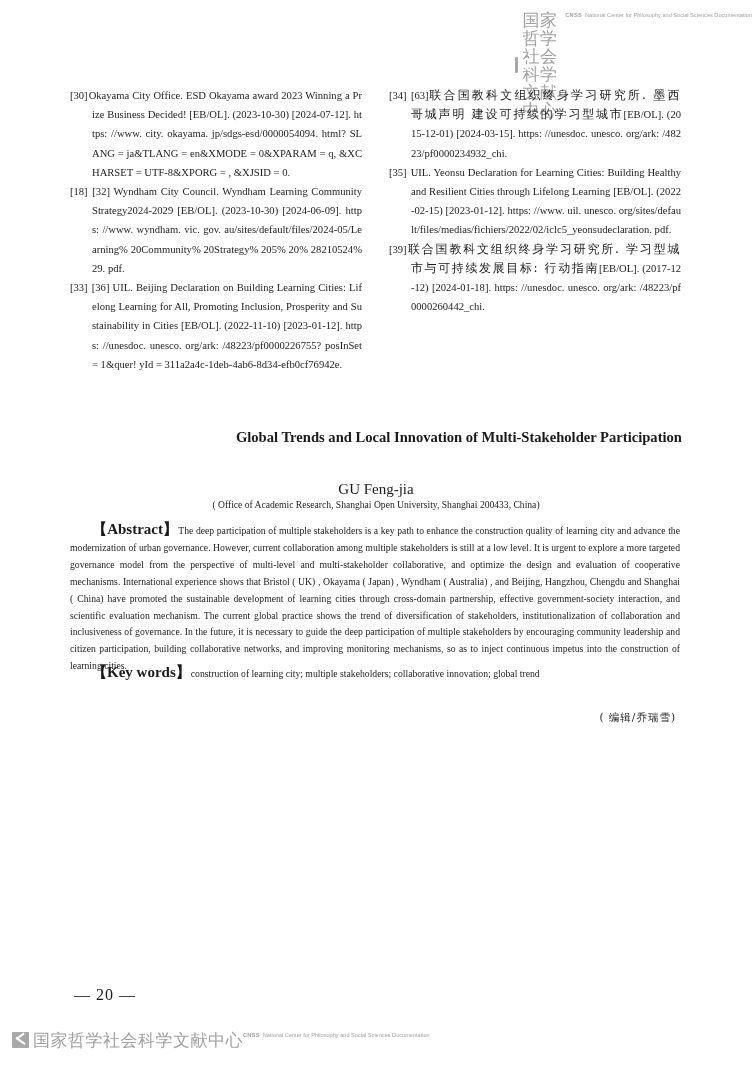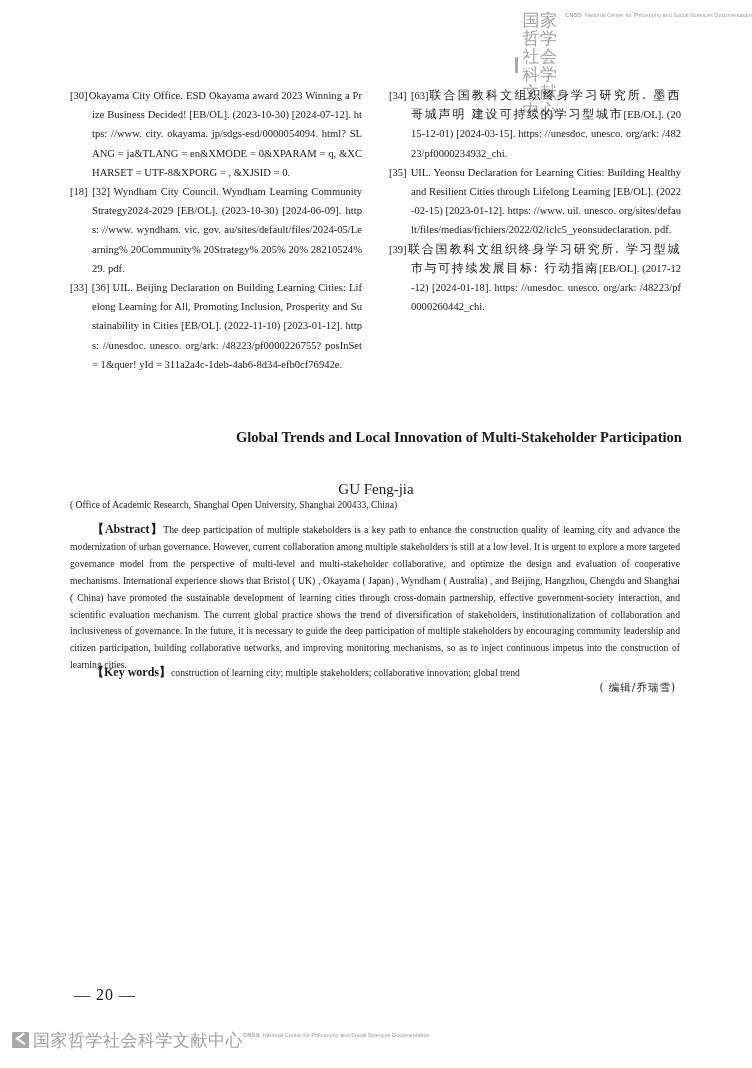--- a/index.html
+++ b/index.html
@@ -20,27 +20,27 @@
   .refs { position: absolute; top: 86px; font-size: 10.6px; line-height: 19.2px; }
   .refs.left { left: 70px; width: 292px; }
   .refs.right { left: 389px; width: 292px; }
   .ref { padding-left: 22px; text-indent: -22px; text-align: justify; word-break: break-all; }
   .ref .num { margin-right: 1px; }
   .cn-text { font-family: "DejaVu Serif", serif; font-size: 12px; letter-spacing: 1.5px; }
 
   .title { position: absolute; left: 70px; width: 612px; top: 426px; text-align: right;
            font-weight: bold; font-size: 14.6px; line-height: 23px; }
   .author { position: absolute; left: 70px; width: 612px; top: 481px; text-align: center; font-size: 15px; }
-  .affil { position: absolute; left: 70px; width: 612px; top: 499px; font-size: 9.6px; }
+  .affil { position: absolute; left: 70px; width: 612px; top: 499px; text-align: center; font-size: 9.6px; }
 
   .abstract { position: absolute; left: 70px; width: 610px; top: 521px; font-size: 9.7px; line-height: 16.9px;
               text-align: justify; text-indent: 22px; }
-  .label-bold { font-weight: bold; font-size: 12px; }
+  .label-bold { font-weight: bold; font-size: 15px; }
   .keywords { position: absolute; left: 70px; width: 610px; top: 664px; font-size: 9.7px; line-height: 16px; text-indent: 22px; }
-  .editor { position: absolute; right: 76px; top: 681px; font-size: 10.5px; font-family: "DejaVu Serif", serif; letter-spacing: 1px; }
+  .editor { position: absolute; right: 76px; top: 711px; font-size: 10.5px; font-family: "DejaVu Serif", serif; letter-spacing: 1px; }
 
   .page-num { position: absolute; left: 74px; top: 986px; font-size: 16px; letter-spacing: 1px; }
 </style>
 </head>
 <body>
 
 <div class="logo logo-top">
   <div class="row1">
     <span class="glyph"></span>
     <span class="cn">国家哲学社会科学文献中心</span>

